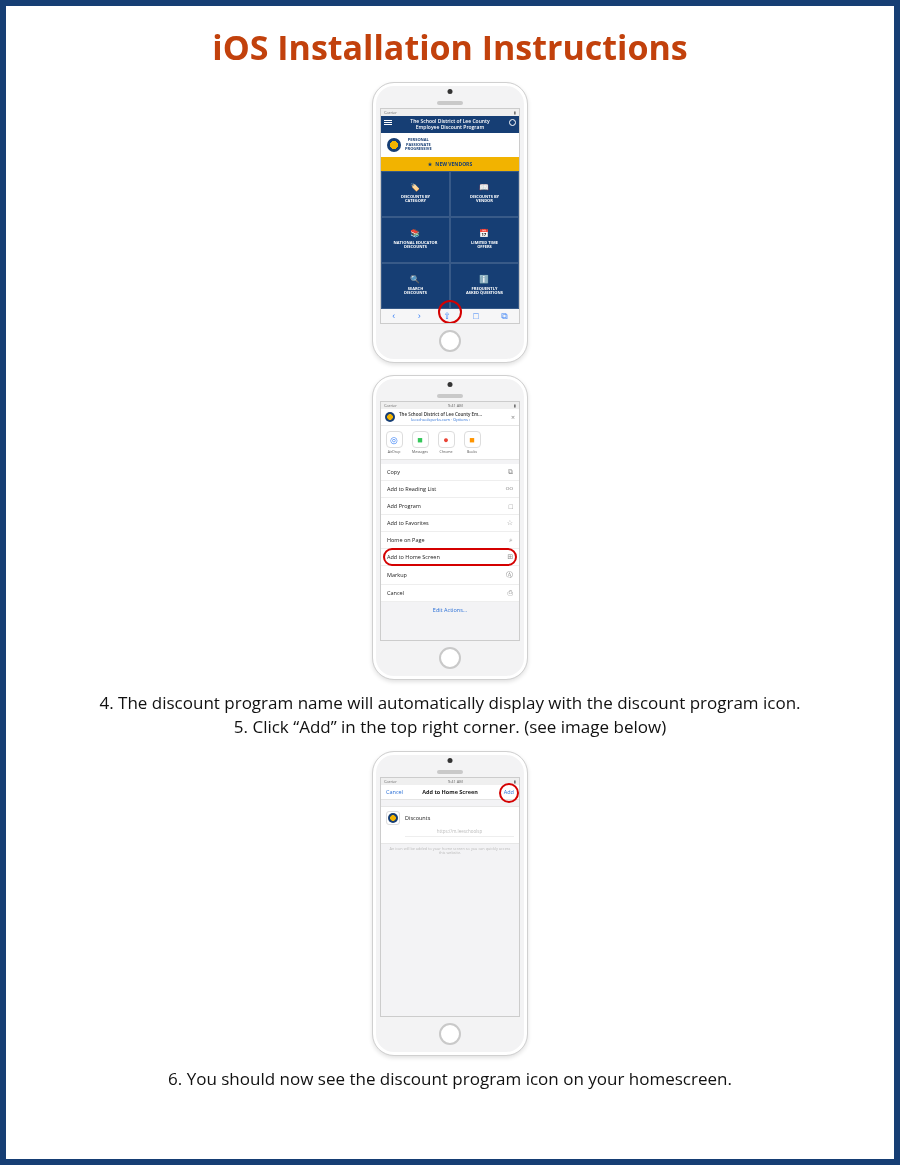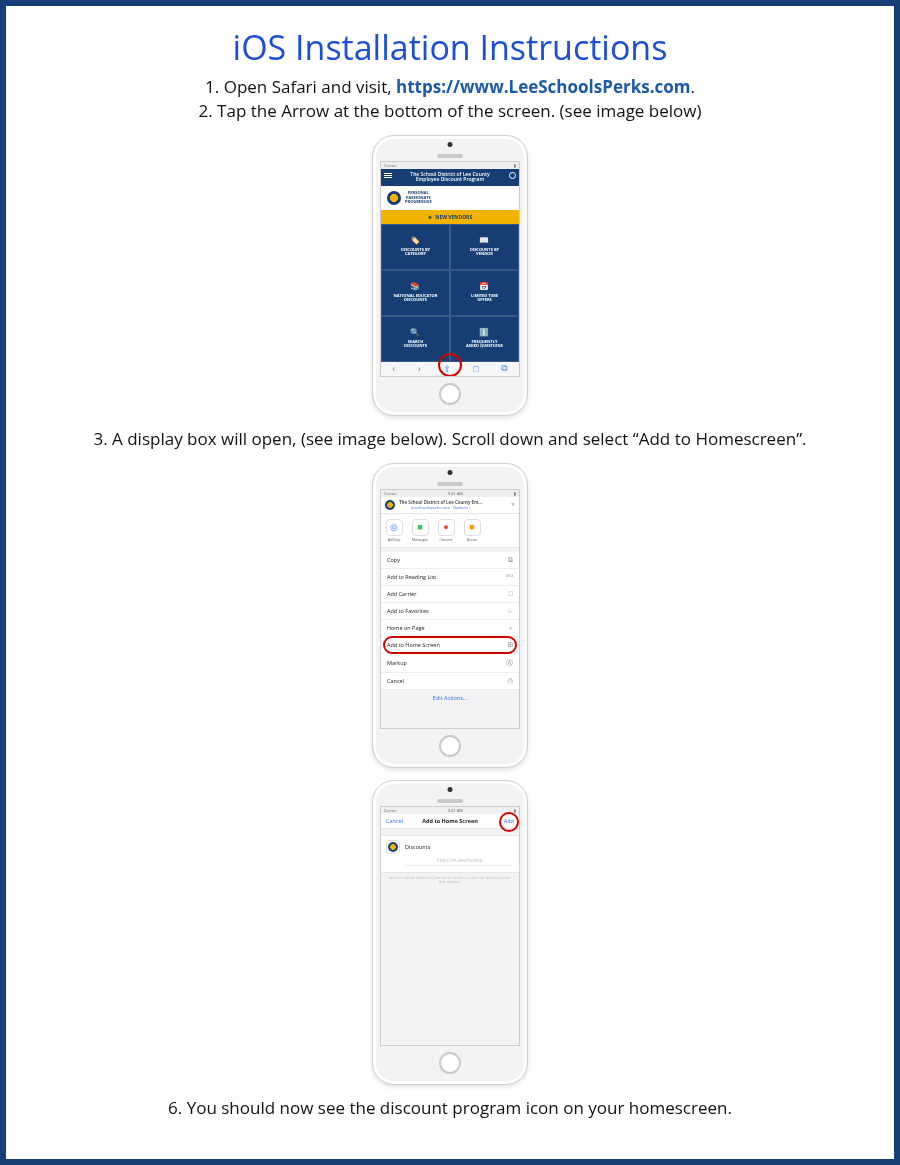--- a/index.html
+++ b/index.html
@@ -12,23 +12,23 @@
   }
   .page {
     width: 900px;
     height: 1165px;
     border: 6px solid #163e74;
     padding: 18px 30px 24px 30px;
     position: relative;
   }
   h1.title {
     text-align: center;
-    color: #1d4ed8;
+    color: #c2410c;
     font-size: 34px;
-    font-weight: 400;
+    font-weight: 700;
     margin-bottom: 6px;
   }
   .steps { text-align: center; }
   .step {
     font-size: 17px;
     color: #111;
     line-height: 1.35;
     margin: 1px 0;
   }
   .step a.link { color: #1b5aa6; font-weight: 700; text-decoration: none; }
@@ -115,26 +115,20 @@
   .s3-hint { font-size:3.8px; color:#bbb; padding:3px 5px 0; line-height:1.2;}
 
   .unicode { font-family: "Apple Color Emoji","Segoe UI Symbol","Segoe UI Emoji", sans-serif; }
 </style>
 </head>
 <body>
 
 <div class="page">
   <h1 class="title">iOS Installation Instructions</h1>
 
-  <div class="steps">
-    <p class="step">
-      <span>1.  Open Safari and visit, </span><a class="link" href="#">https://www.LeeSchoolsPerks.com</a><span>.</span>
-    </p>
-    <p class="step">2.  Tap the Arrow at the bottom of the screen. (see image below)</p>
-  </div>
 
   <div class="phone-wrap">
     <div class="phone">
       <div class="cam"></div>
       <div class="speaker"></div>
       <div class="screen screen1">
         <div class="statusbar">
           <span>Carrier</span>
           <span>▮</span>
         </div>
@@ -195,21 +189,20 @@
           <span class="unicode">⇧</span>
           <span class="unicode">□</span>
           <span class="unicode">⧉</span>
         </div>
         <div class="share-circle"></div>
       </div>
       <div class="homebtn"></div>
     </div>
   </div>
 
-  <p class="step" style="text-align:center">3.  A display box will open, (see image below).  Scroll down and select “Add to Homescreen”.</p>
 
   <div class="phone-wrap">
     <div class="phone">
       <div class="cam"></div>
       <div class="speaker"></div>
       <div class="screen screen2">
         <div class="statusbar">
           <span>Carrier</span>
           <span>9:41 AM</span>
           <span>▮</span>
@@ -243,21 +236,21 @@
         <div class="s2-list">
           <div class="s2-row">
               <span>Copy</span>
               <span class="ric unicode">⧉</span>
             </div>
           <div class="s2-row">
               <span>Add to Reading List</span>
               <span class="ric unicode">ᴼᴼ</span>
             </div>
           <div class="s2-row">
-              <span>Add Carrier</span>
+              <span>Add Program</span>
               <span class="ric unicode">□</span>
             </div>
           <div class="s2-row">
               <span>Add to Favorites</span>
               <span class="ric unicode">☆</span>
             </div>
           <div class="s2-row">
               <span>Home on Page</span>
               <span class="ric unicode">⌕</span>
             </div>
@@ -273,20 +266,24 @@
               <span>Cancel</span>
               <span class="ric unicode">⎙</span>
             </div>
         </div>
         <div class="s2-edit">Edit Actions...</div>
       </div>
       <div class="homebtn"></div>
     </div>
   </div>
 
+  <div class="steps">
+    <p class="step">4.  The discount program name will automatically display with the discount program icon.</p>
+    <p class="step">5.  Click “Add” in the top right corner. (see image below)</p>
+  </div>
 
   <div class="phone-wrap">
     <div class="phone">
       <div class="cam"></div>
       <div class="speaker"></div>
       <div class="screen screen3">
         <div class="statusbar">
           <span>Carrier</span>
           <span>9:41 AM</span>
           <span>▮</span>

